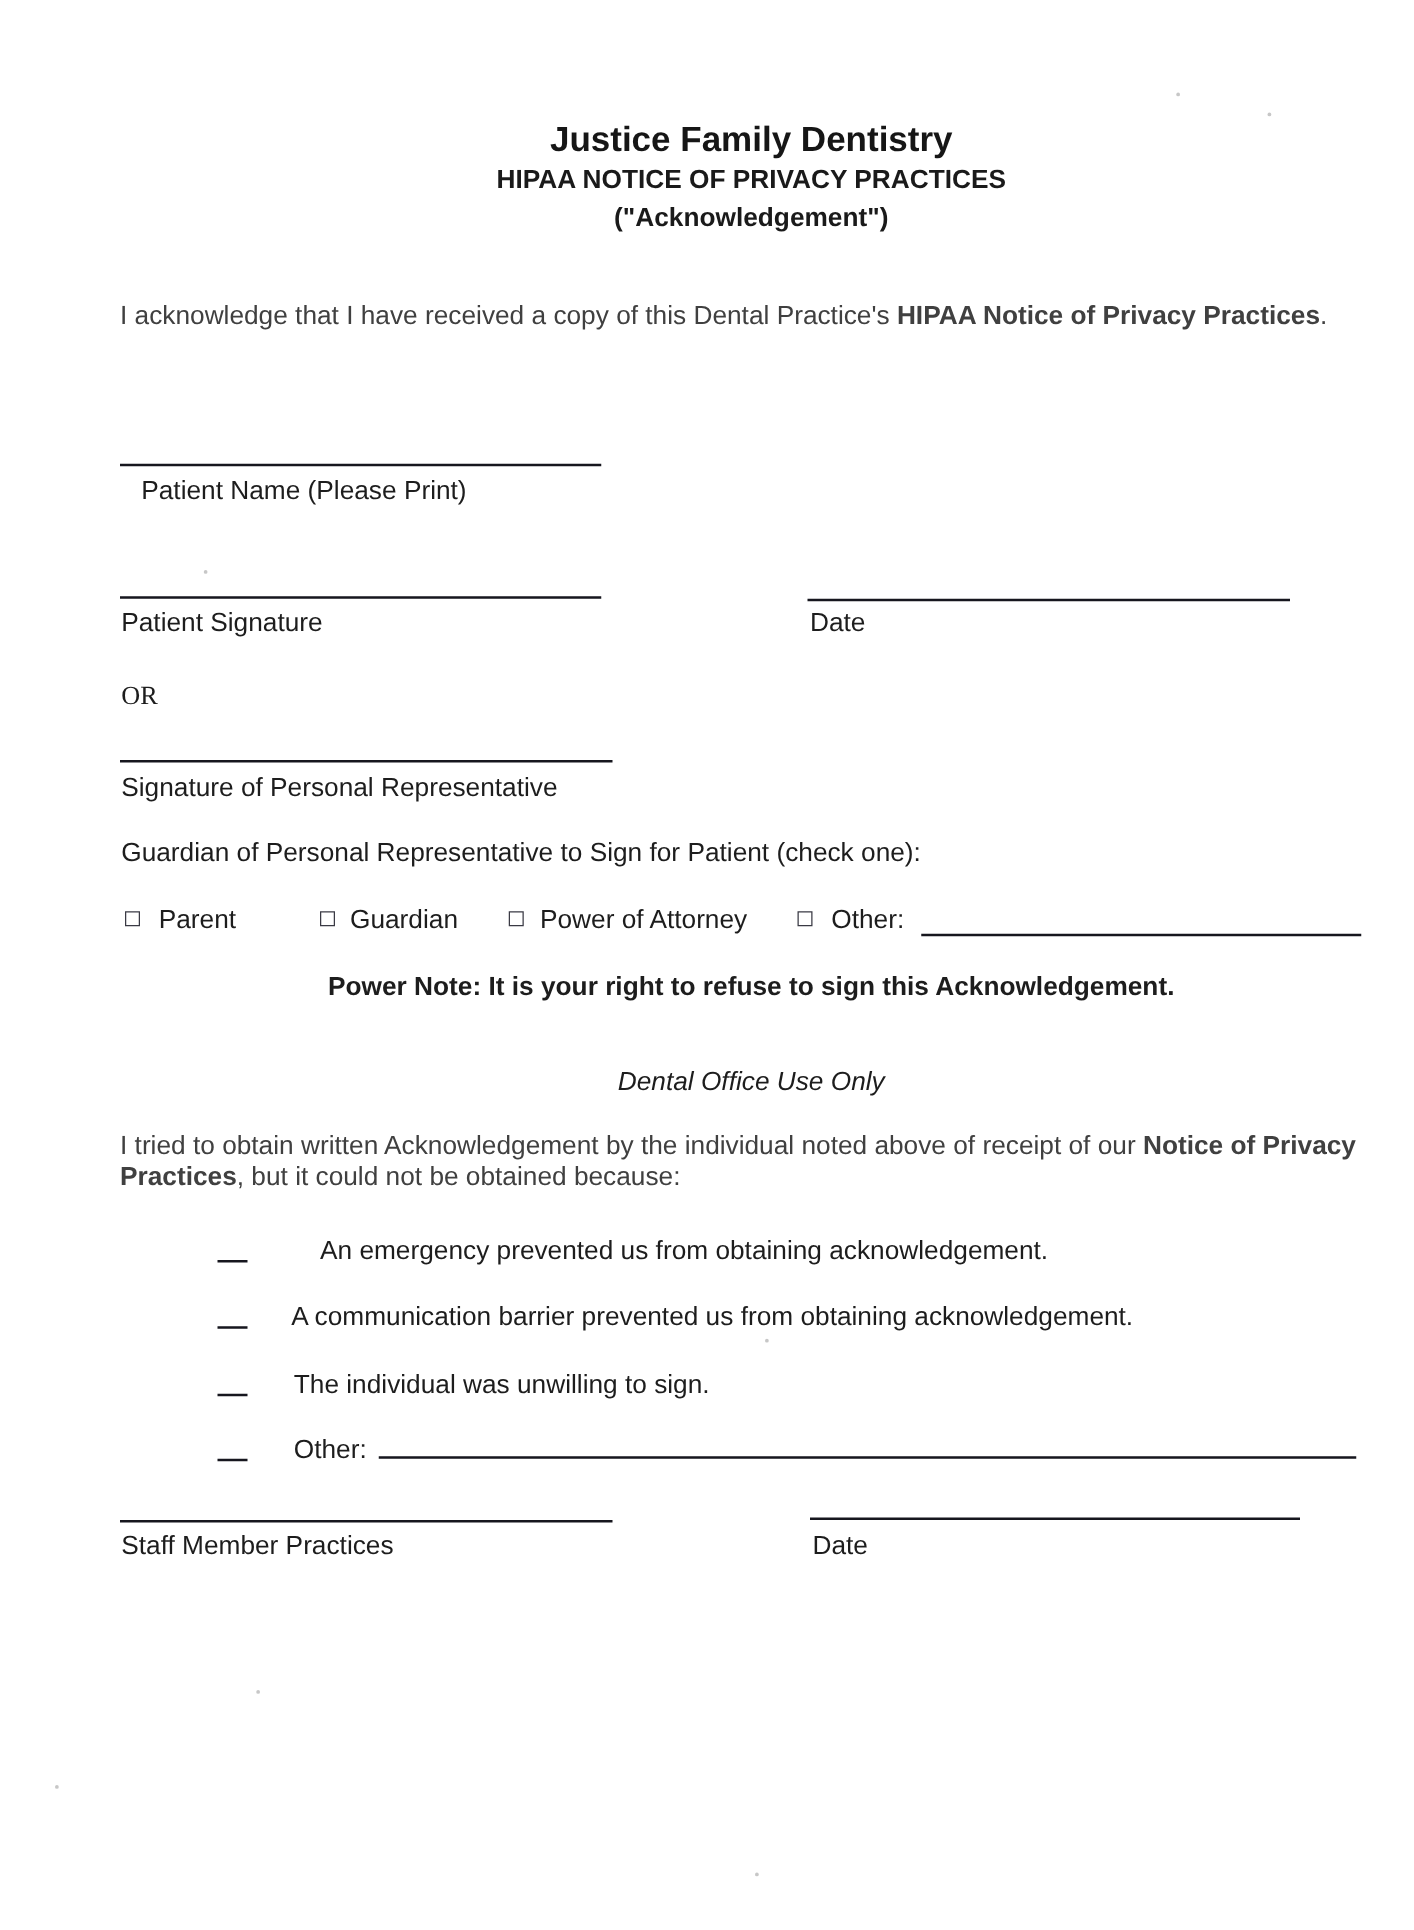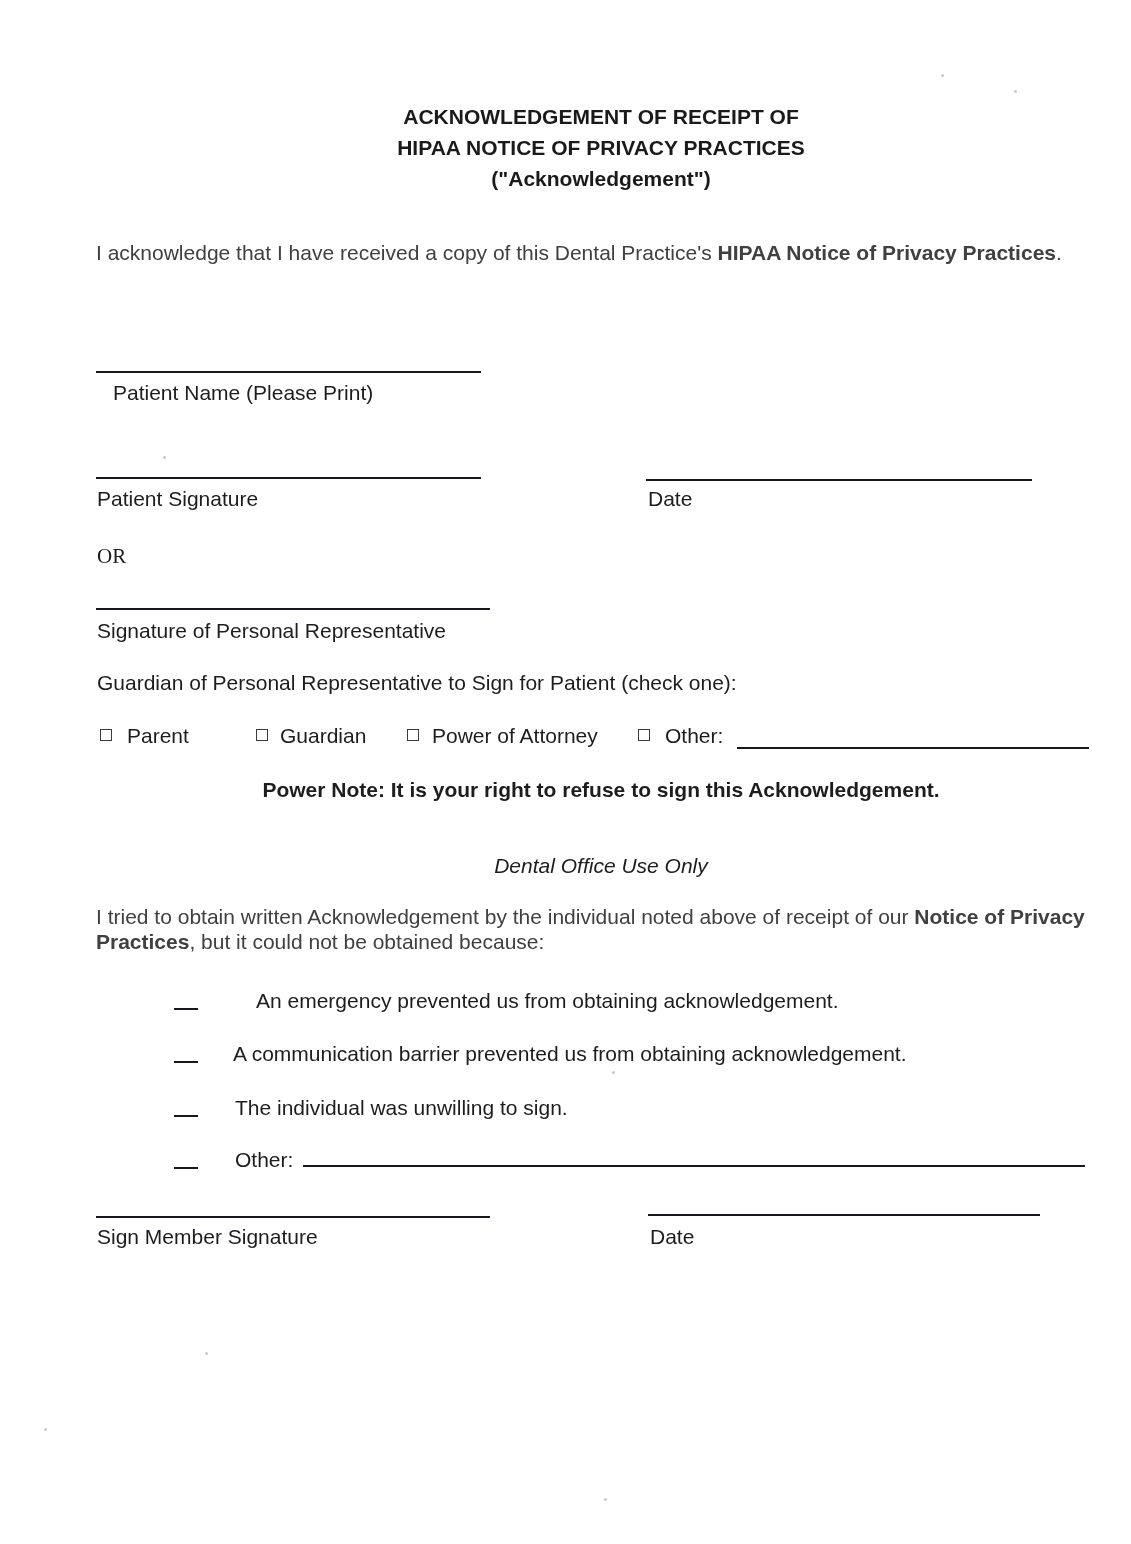--- a/index.html
+++ b/index.html
@@ -25,21 +25,21 @@
     background: #fff;
   }
   .title { font-size: 28px; font-weight: bold; line-height: 32px; color: #161616; }
   .sub { font-size: 21px; font-weight: bold; line-height: 31px; color: #1a1a1a; }
   .speck { background: #c7c7c7; border-radius: 50%; width: 3px; height: 3px; }
 </style>
 </head>
 <body>
 
 <div class="abs center" style="left:96px; top:96px; width:1010px;">
-  <div class="sub" style="margin-top:5px;">ACKNOWLEDGEMENT OF RECEIPT OF</div>
+  <div class="title">Justice Family Dentistry</div>
   <div class="sub">HIPAA NOTICE OF PRIVACY PRACTICES</div>
   <div class="sub">("Acknowledgement")</div>
 </div>
 
 <p class="abs par" style="left:96px; top:240px; width:990px; margin:0;"><span>I acknowledge that I have received a copy of this Dental Practice's </span><span class="bold">HIPAA Notice of Privacy Practices</span><span>.</span></p>
 
 <div class="abs ln" style="left:96px; top:371px; width:385px;"></div>
 <div class="abs txt" style="left:113px; top:380px;">Patient Name (Please Print)</div>
 
 <div class="abs ln" style="left:96px; top:477px; width:385px;"></div>
@@ -81,21 +81,21 @@
 
 <div class="abs ln" style="left:174px; top:1115px; width:24px;"></div>
 <div class="abs txt" style="left:235px; top:1095px;">The individual was unwilling to sign.</div>
 
 <div class="abs ln" style="left:174px; top:1167px; width:24px;"></div>
 <div class="abs txt" style="left:235px; top:1147px;">Other:</div>
 <div class="abs ln" style="left:303px; top:1165px; width:782px;"></div>
 
 <div class="abs ln" style="left:96px; top:1216px; width:394px;"></div>
 <div class="abs ln" style="left:648px; top:1214px; width:392px;"></div>
-<div class="abs txt" style="left:97px; top:1224px;">Sign Member Signature</div>
+<div class="abs txt" style="left:97px; top:1224px;">Staff Member Practices</div>
 <div class="abs txt" style="left:650px; top:1224px;">Date</div>
 
 <div class="abs speck" style="left:941px; top:74px;"></div>
 <div class="abs speck" style="left:1014px; top:90px;"></div>
 <div class="abs speck" style="left:163px; top:456px;"></div>
 <div class="abs speck" style="left:612px; top:1071px;"></div>
 <div class="abs speck" style="left:205px; top:1352px;"></div>
 <div class="abs speck" style="left:604px; top:1498px;"></div>
 <div class="abs speck" style="left:44px; top:1428px;"></div>
 

